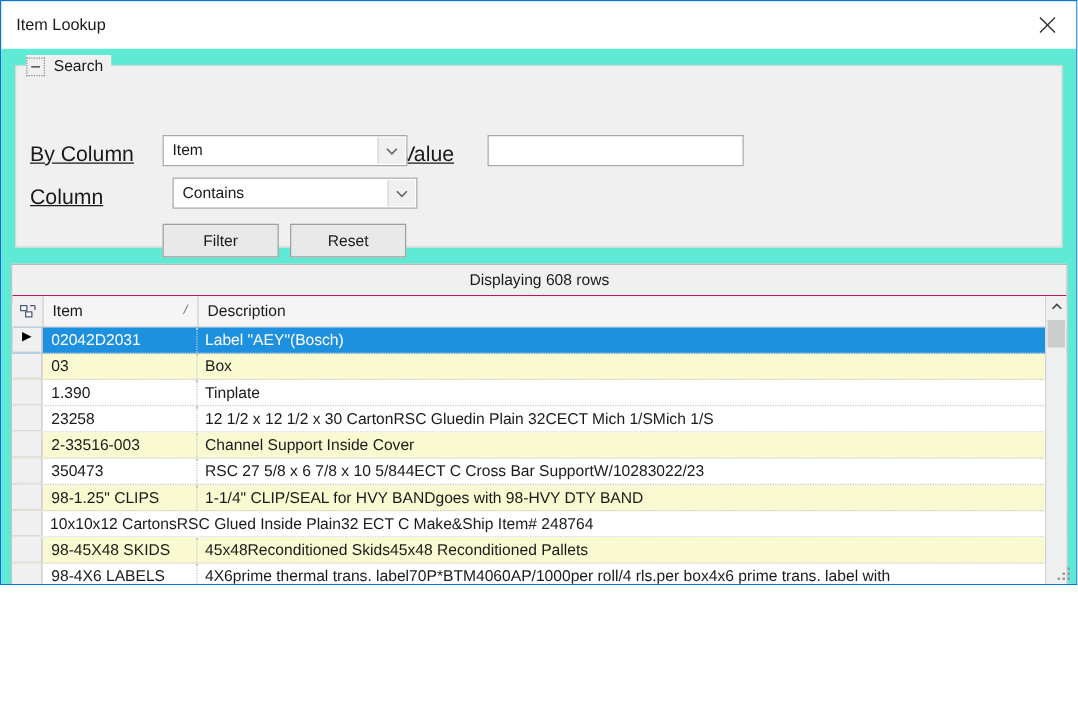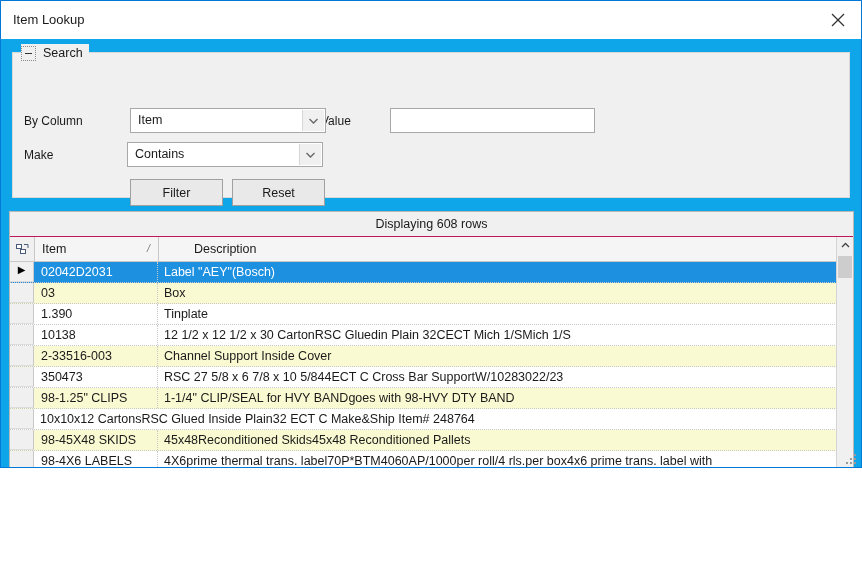--- a/index.html
+++ b/index.html
@@ -52,21 +52,21 @@
   }
   #close-button svg { display: block; }
 
   
   #client {
     position: absolute;
     left: 0;
     right: 0;
     top: 38px;
     bottom: 0;
-    background: #0ea5e9;
+    background: #5eead4;
   }
 
   
   #search-group {
     position: absolute;
     left: 11px;
     top: 13px;
     width: 838px;
     height: 146px;
     box-sizing: border-box;
@@ -101,39 +101,40 @@
     height: 1px;
     background: #333333;
   }
   #search-legend-label {
     font-size: 12.5px;
     color: #1a1a1a;
   }
 
   .form-label {
     position: absolute;
-    font-size: 12px;
+    font-size: 17px;
     color: #1a1a1a;
     white-space: nowrap;
+    text-decoration: underline;
   }
   #label-bycolumn { left: 23px; top: 75px; }
   #label-using    { left: 23px; top: 109px; }
   #label-value    { left: 320px; top: 75px; }
 
   
   .combo {
     position: absolute;
     box-sizing: border-box;
     width: 196px;
     height: 25px;
     background: #ffffff;
     border: 1px solid #a8a8a8;
   }
   #combo-bycolumn { left: 129px; top: 69px; }
-  #combo-using    { left: 126px; top: 103px; text-decoration: underline; }
+  #combo-using    { left: 137px; top: 103px; text-decoration: underline; }
   .combo-text {
     position: absolute;
     left: 7px;
     top: 4px;
     font-size: 12.5px;
     color: #1a1a1a;
     white-space: nowrap;
   }
   .combo-arrow {
     position: absolute;
@@ -237,21 +238,21 @@
     display: flex;
     align-items: center;
     font-size: 12.5px;
     color: #1a1a1a;
     padding-left: 7px;
     border-right: 1px solid #c8c8c8;
     background: #f5f5f5;
     box-sizing: border-box;
   }
   .hdr-item { width: 124px; min-width: 124px; }
-  .hdr-desc { flex: 1; margin-left: 28px; }
+  .hdr-desc { flex: 1; }
   .sort-indicator {
     position: absolute;
     right: 8px;
     top: 5px;
     font-size: 11px;
     color: #555555;
     transform: scaleX(0.8);
   }
 
   
@@ -372,21 +373,21 @@
   <div id="client">
 
     <div id="search-group">
       <div id="search-legend">
         <span id="collapse-icon"></span>
         <span id="search-legend-label">Search</span>
       </div>
     </div>
 
     <div class="form-label" id="label-bycolumn">By Column</div>
-    <div class="form-label" id="label-using">Make</div>
+    <div class="form-label" id="label-using">Column</div>
     <div class="form-label" id="label-value">Value</div>
 
     <div class="combo" id="combo-bycolumn">
       <span class="combo-text">Item</span>
       <span class="combo-arrow">
         <svg width="11" height="8" viewBox="0 0 11 8">
           <polyline points="1.5,2 5.5,6 9.5,2" fill="none" stroke="#666" stroke-width="1.3"></polyline>
         </svg>
       </span>
     </div>
@@ -440,21 +441,21 @@
               <div class="cell-item">03</div>
               <div class="cell-desc">Box</div>
             </div>
             <div class="row">
               <div class="cell-gutter"></div>
               <div class="cell-item">1.390</div>
               <div class="cell-desc">Tinplate</div>
             </div>
             <div class="row">
               <div class="cell-gutter"></div>
-              <div class="cell-item">10138</div>
+              <div class="cell-item">23258</div>
               <div class="cell-desc">12 1/2 x 12 1/2 x 30 CartonRSC Gluedin Plain 32CECT Mich 1/SMich 1/S</div>
             </div>
             <div class="row alt">
               <div class="cell-gutter"></div>
               <div class="cell-item">2-33516-003</div>
               <div class="cell-desc">Channel Support Inside Cover</div>
             </div>
             <div class="row">
               <div class="cell-gutter"></div>
               <div class="cell-item">350473</div>

